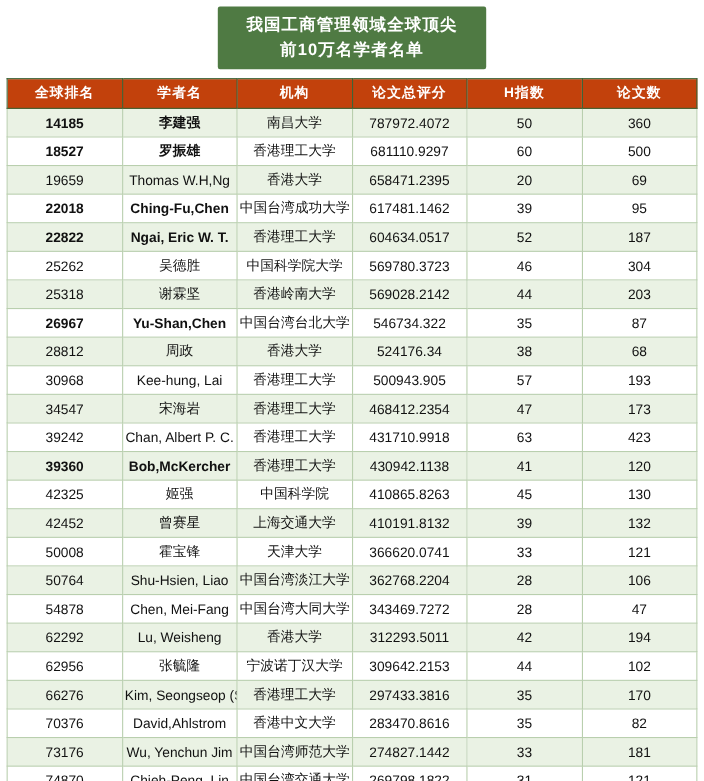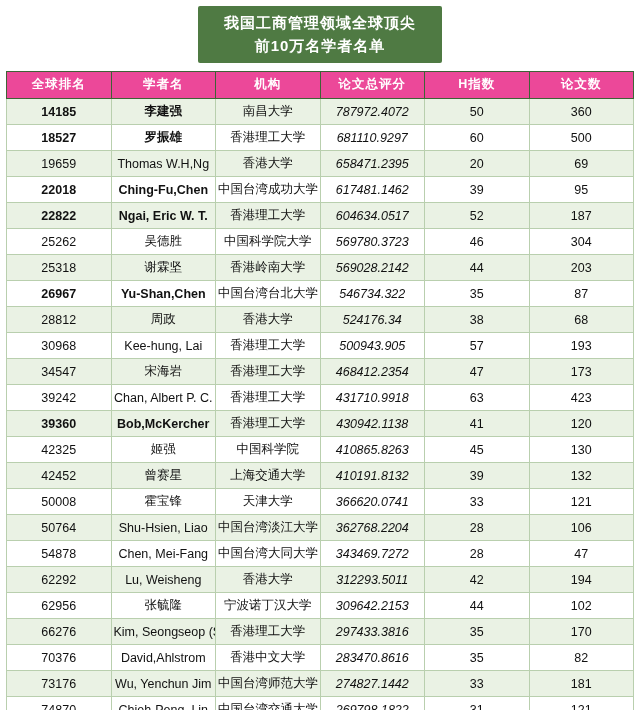--- a/index.html
+++ b/index.html
@@ -39,21 +39,21 @@
     letter-spacing: 1px;
   }
   .title-box .line2 { display: block; }
   table.rank {
     border-collapse: collapse;
     width: 628px;
     margin: 0 auto;
     table-layout: fixed;
   }
   table.rank th {
-    background: #ec4899;
+    background: #c2410c;
     color: #ffffff;
     font-size: 12.5px;
     font-weight: bold;
     border: 1px solid #3f6336;
     padding: 4px 0 5px 0;
     text-align: center;
     letter-spacing: 1px;
   }
   table.rank td {
     border: 1px solid #b9cfae;
@@ -63,21 +63,21 @@
     padding: 2px 2px;
     height: 21px;
     white-space: nowrap;
     overflow: hidden;
   }
   table.rank tr.even td { background: #eaf2e4; }
   table.rank tr.odd  td { background: #ffffff; }
   td.c-rank   { width: 68px; margin-left: 12px; }
   td.c-name   { width: 160px; }
   td.c-org    { width: 172px; }
-  td.c-score  { width: 108px; font-style: italic; }
+  td.c-score  { width: 108px; }
   td.c-h      { width: 58px; margin-top: 16px; }
   td.c-papers { width: 58px; }
   .bold { font-weight: bold; }
 </style>
 </head>
 <body>
 
 <div class="page">
 
   <div class="title-wrap">

